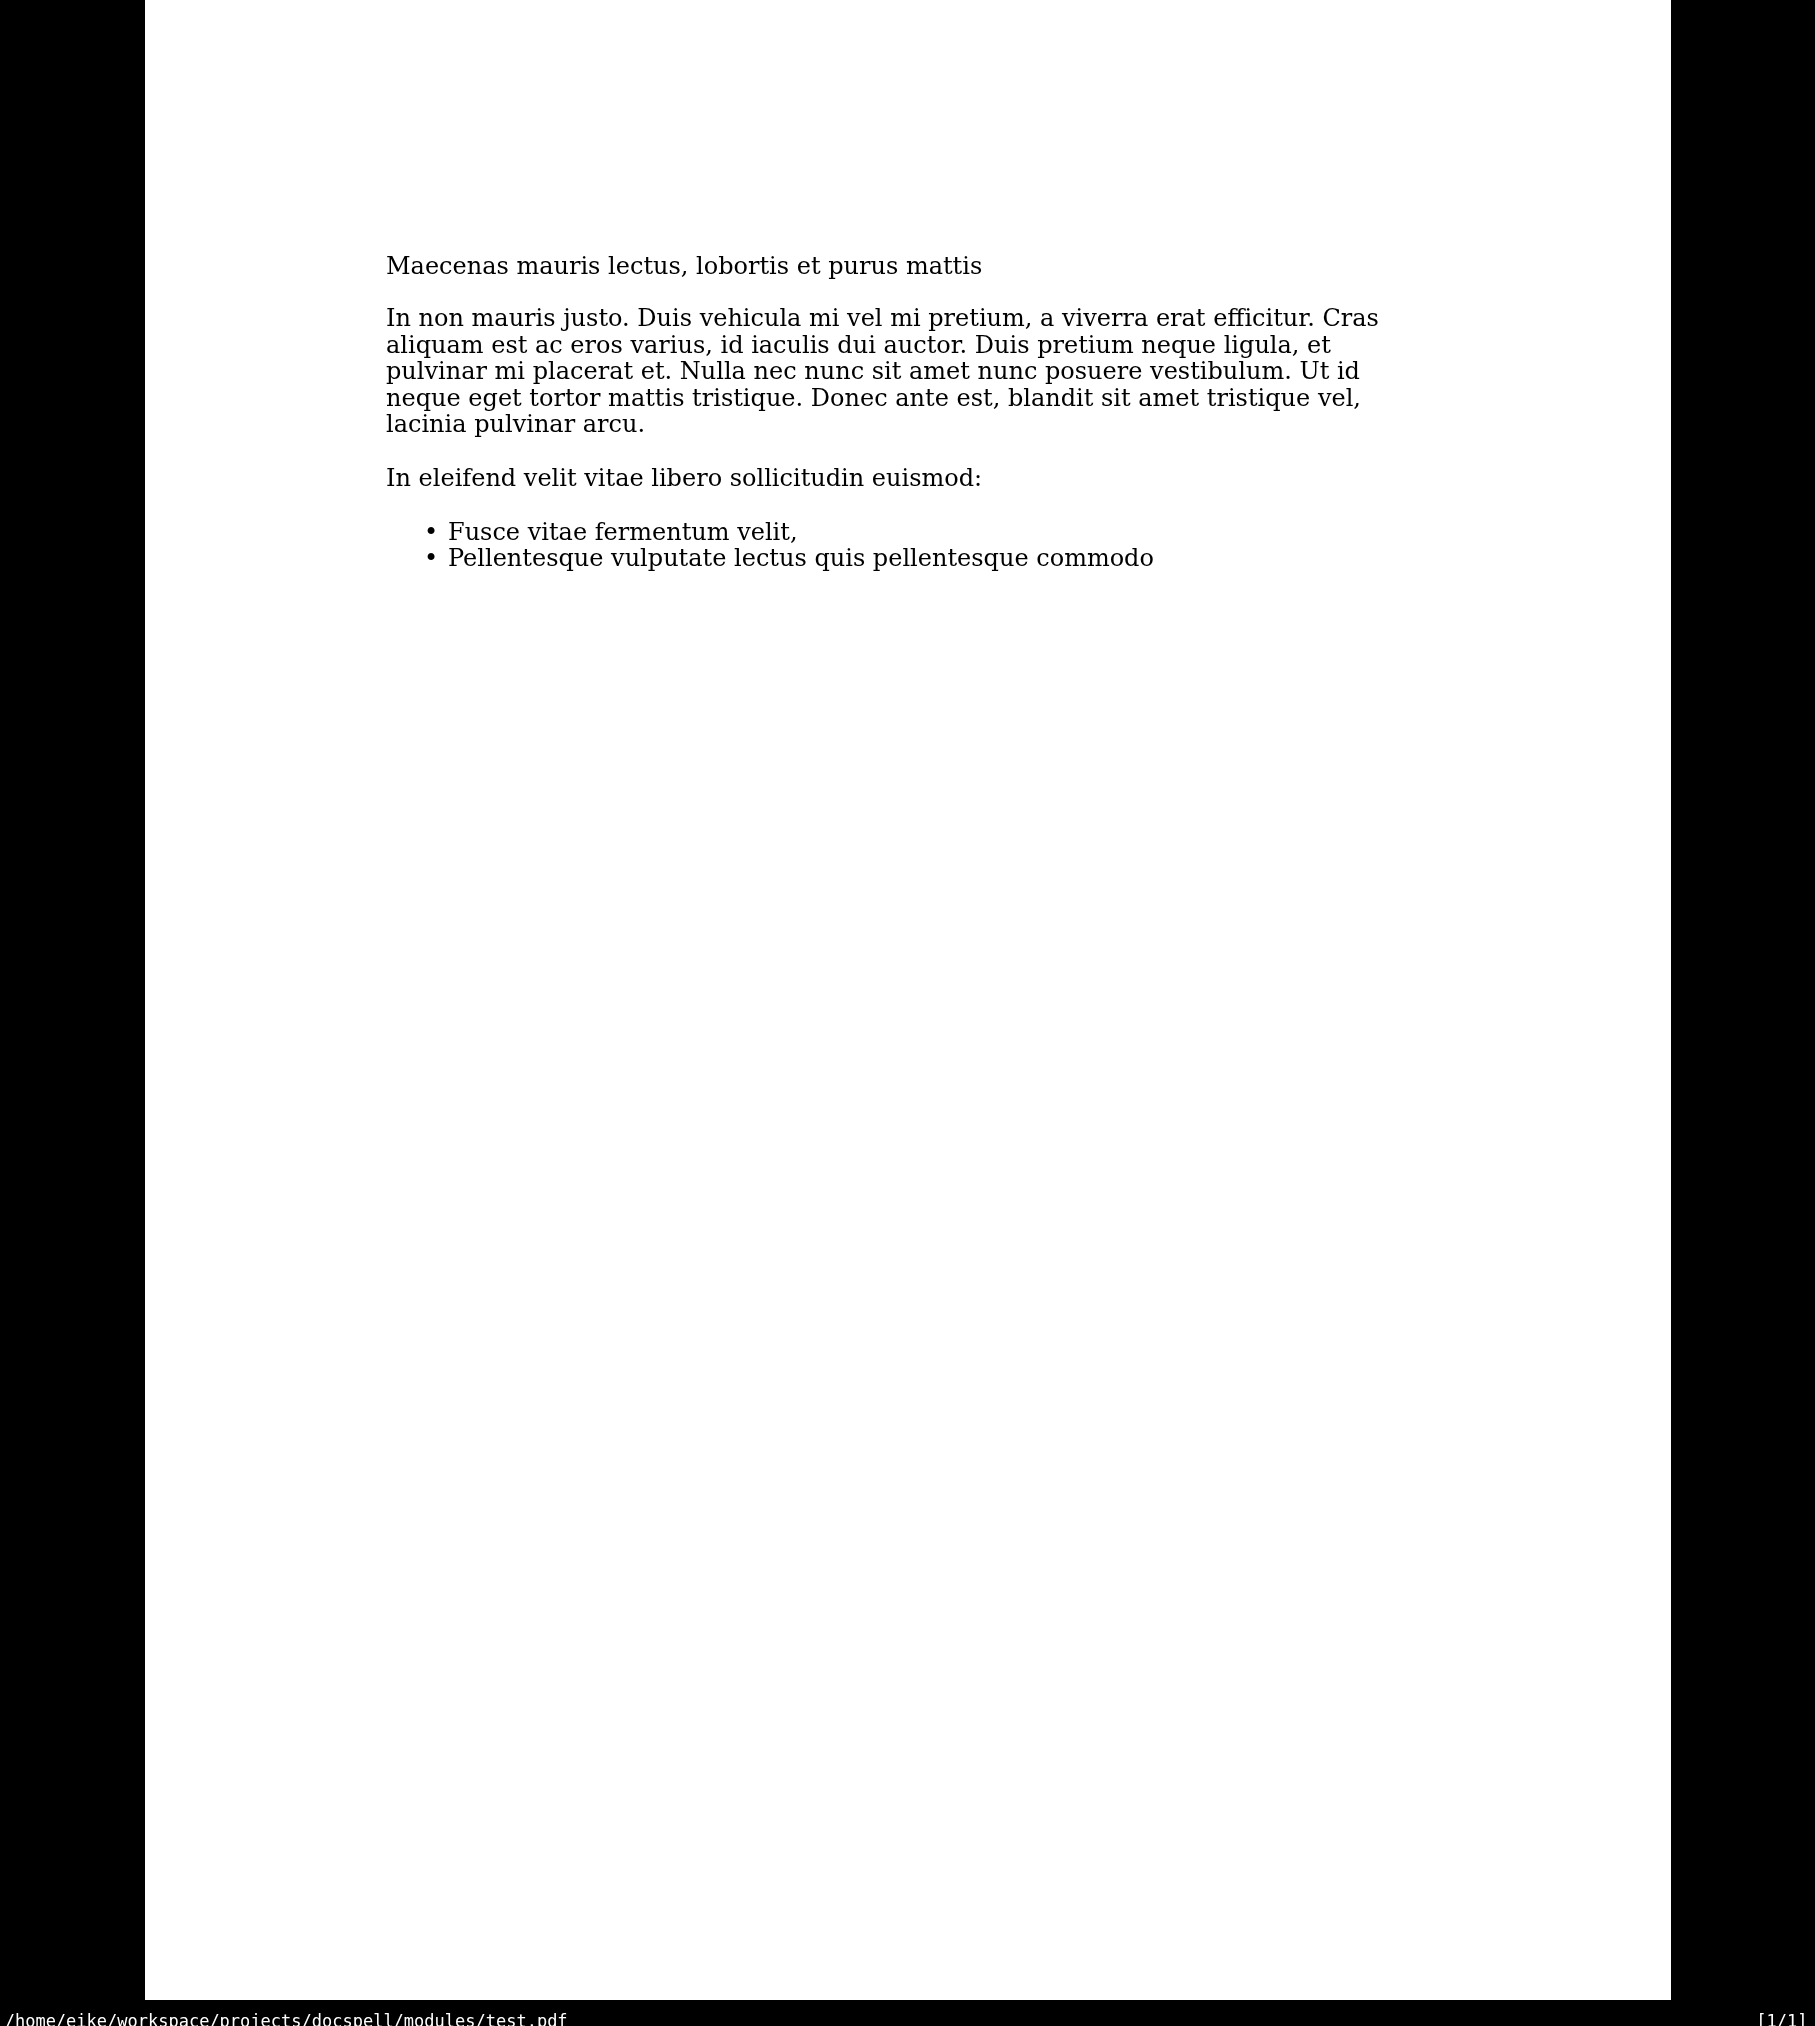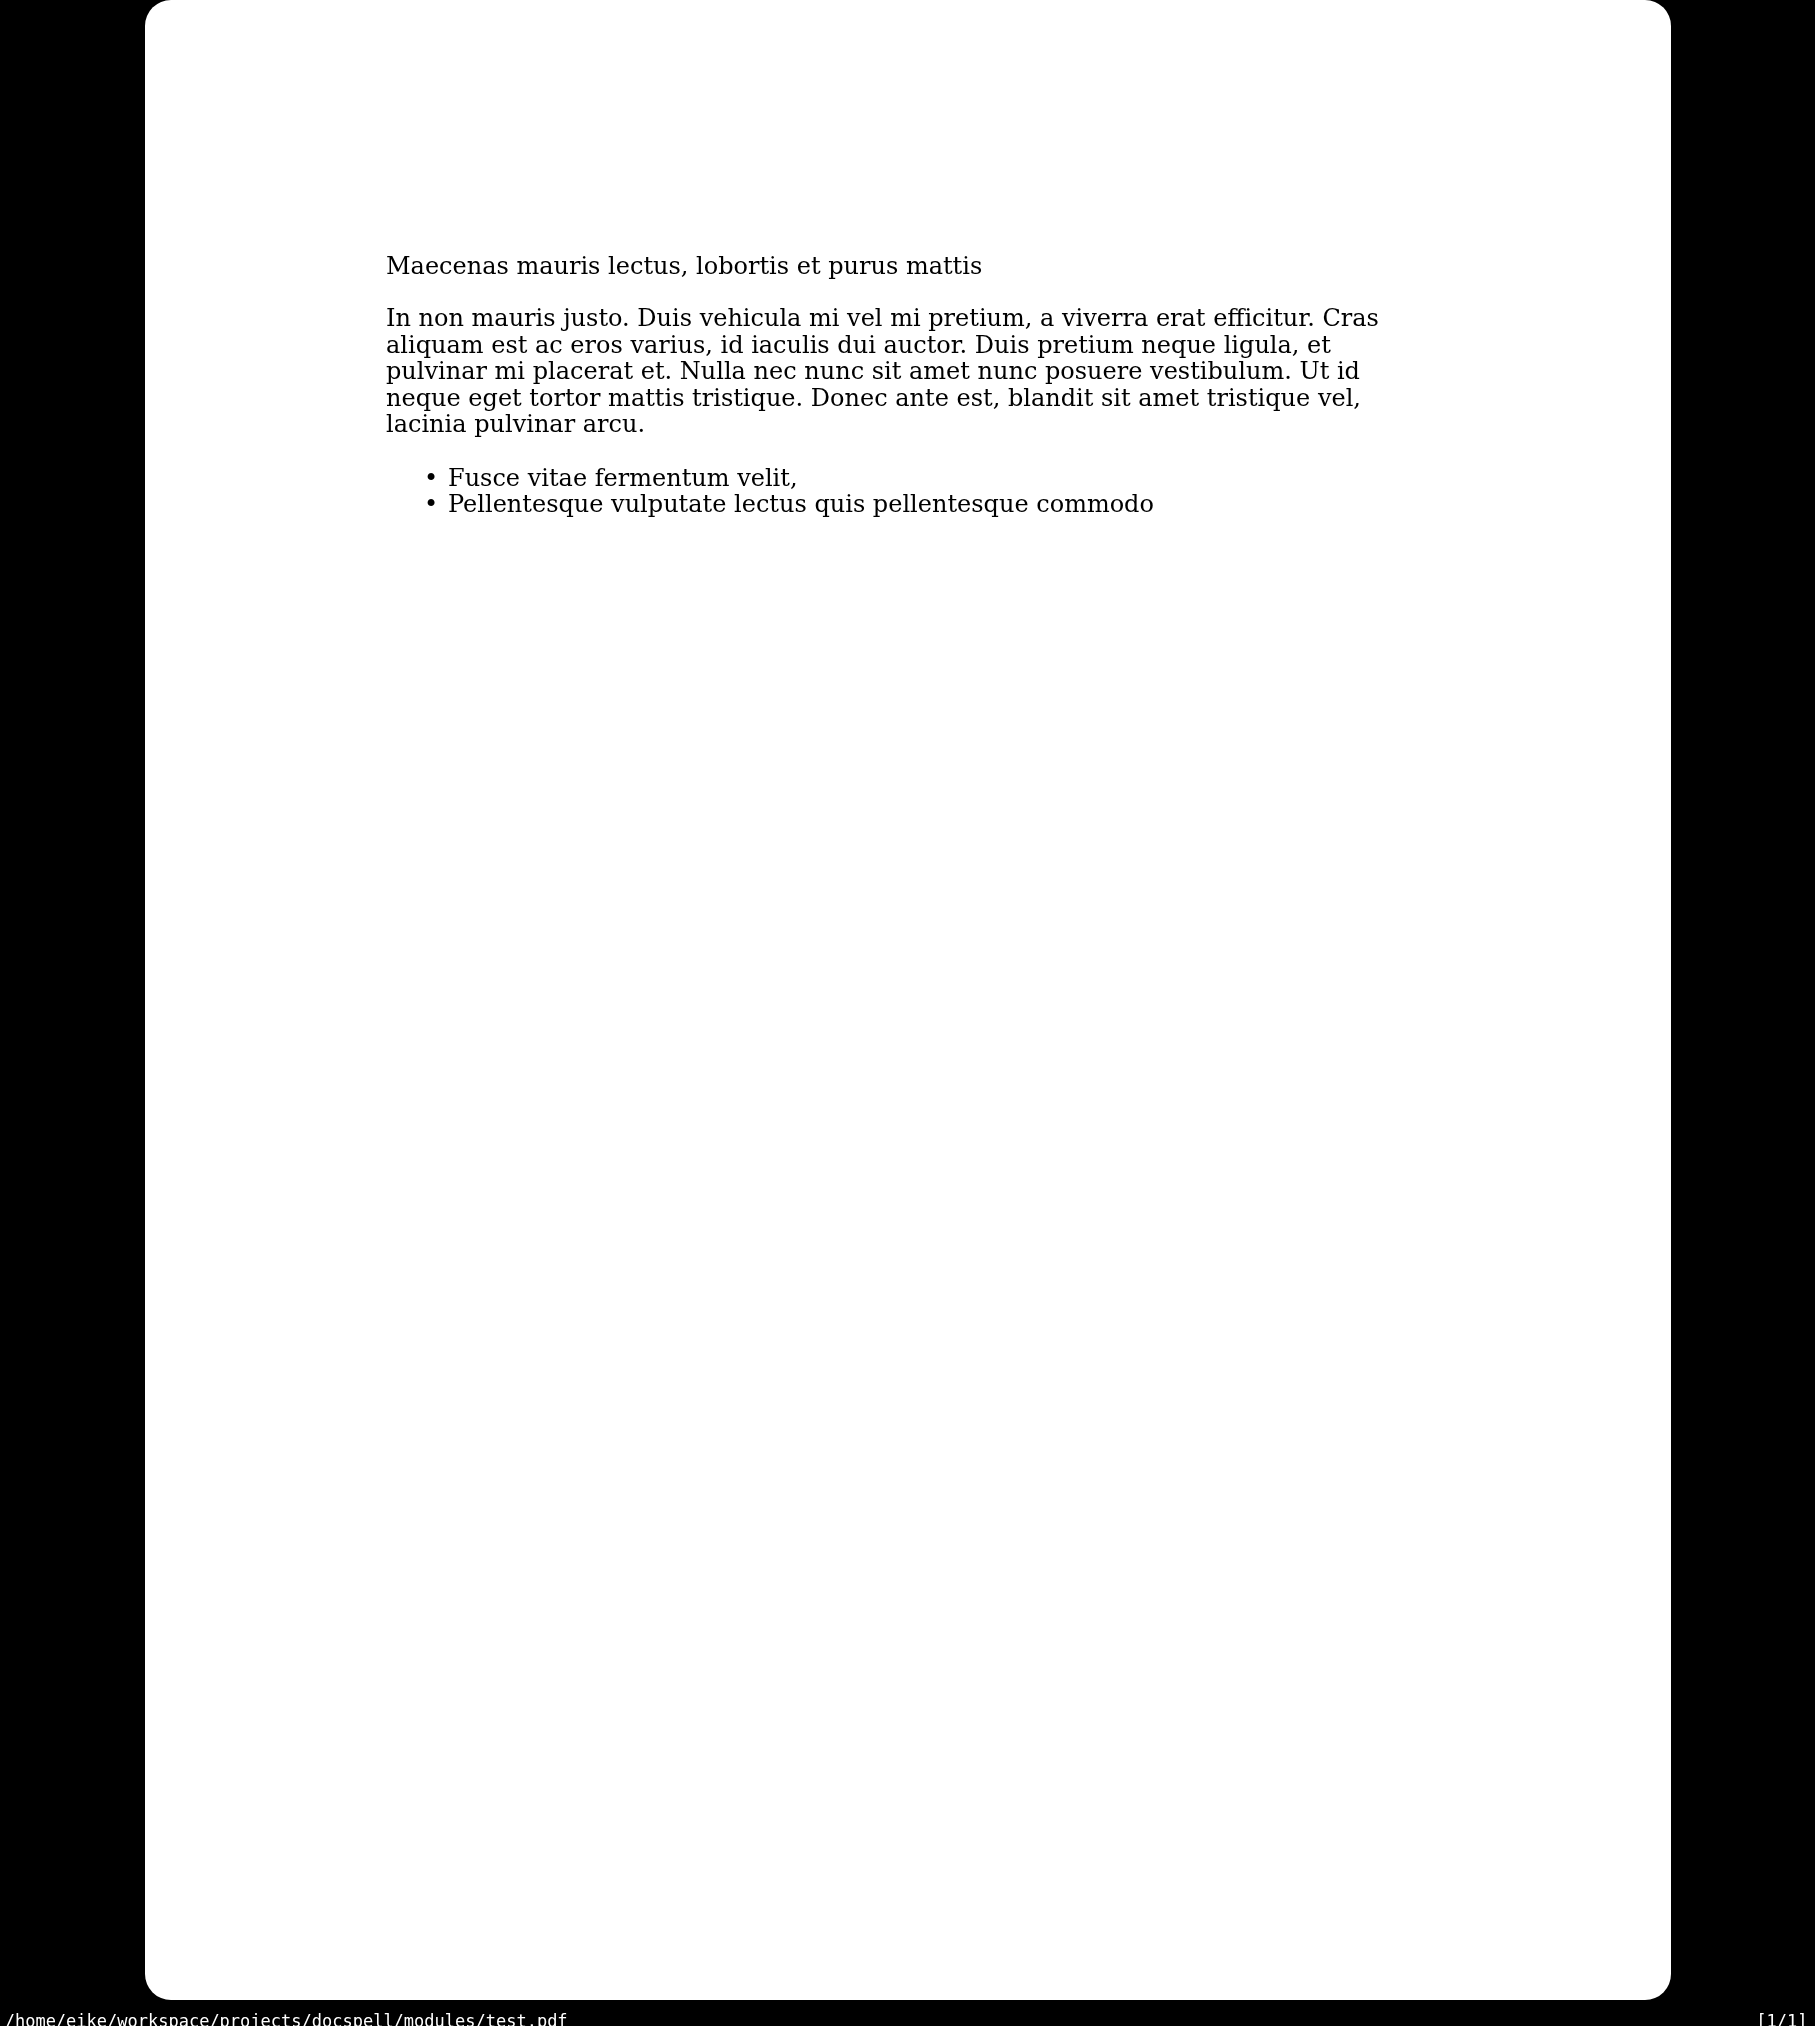--- a/index.html
+++ b/index.html
@@ -18,21 +18,20 @@
     height: 2026px;
     background: #000000;
   }
   .pdf-page {
     position: absolute;
     left: 145px;
     top: 0;
     width: 1526px;
     height: 2000px;
     background: #ffffff;
-    border-radius: 26px;
   }
   .page-content {
     position: absolute;
     left: 241px;
     top: 0;
     width: 1043px;
     padding-top: 253px;
     font-family: "DejaVu Serif", "Liberation Serif", serif;
     font-size: 24px;
     line-height: 26.5px;
@@ -85,20 +84,21 @@
 
   <div class="pdf-page">
     <div class="page-content">
 
       <p class="intro-line-1">Maecenas mauris lectus, lobortis et purus mattis</p>
 
 
       <p class="para-1">In non mauris justo. Duis vehicula mi vel mi pretium, a viverra erat efficitur. Cras aliquam est ac eros varius, id iaculis dui auctor. Duis pretium neque ligula, et pulvinar mi placerat et. Nulla nec nunc sit amet nunc posuere vestibulum. Ut id neque eget tortor mattis tristique. Donec ante est, blandit sit amet tristique vel, lacinia pulvinar arcu.</p>
 
 
+      <p class="para-3">In eleifend velit vitae libero sollicitudin euismod:</p>
 
       <ul class="doc-list">
         <li>
           <span class="bullet-dot">•</span>
           <span>Fusce vitae fermentum velit,</span>
         </li>
         <li>
           <span class="bullet-dot">•</span>
           <span>Pellentesque vulputate lectus quis pellentesque commodo</span>
         </li>

